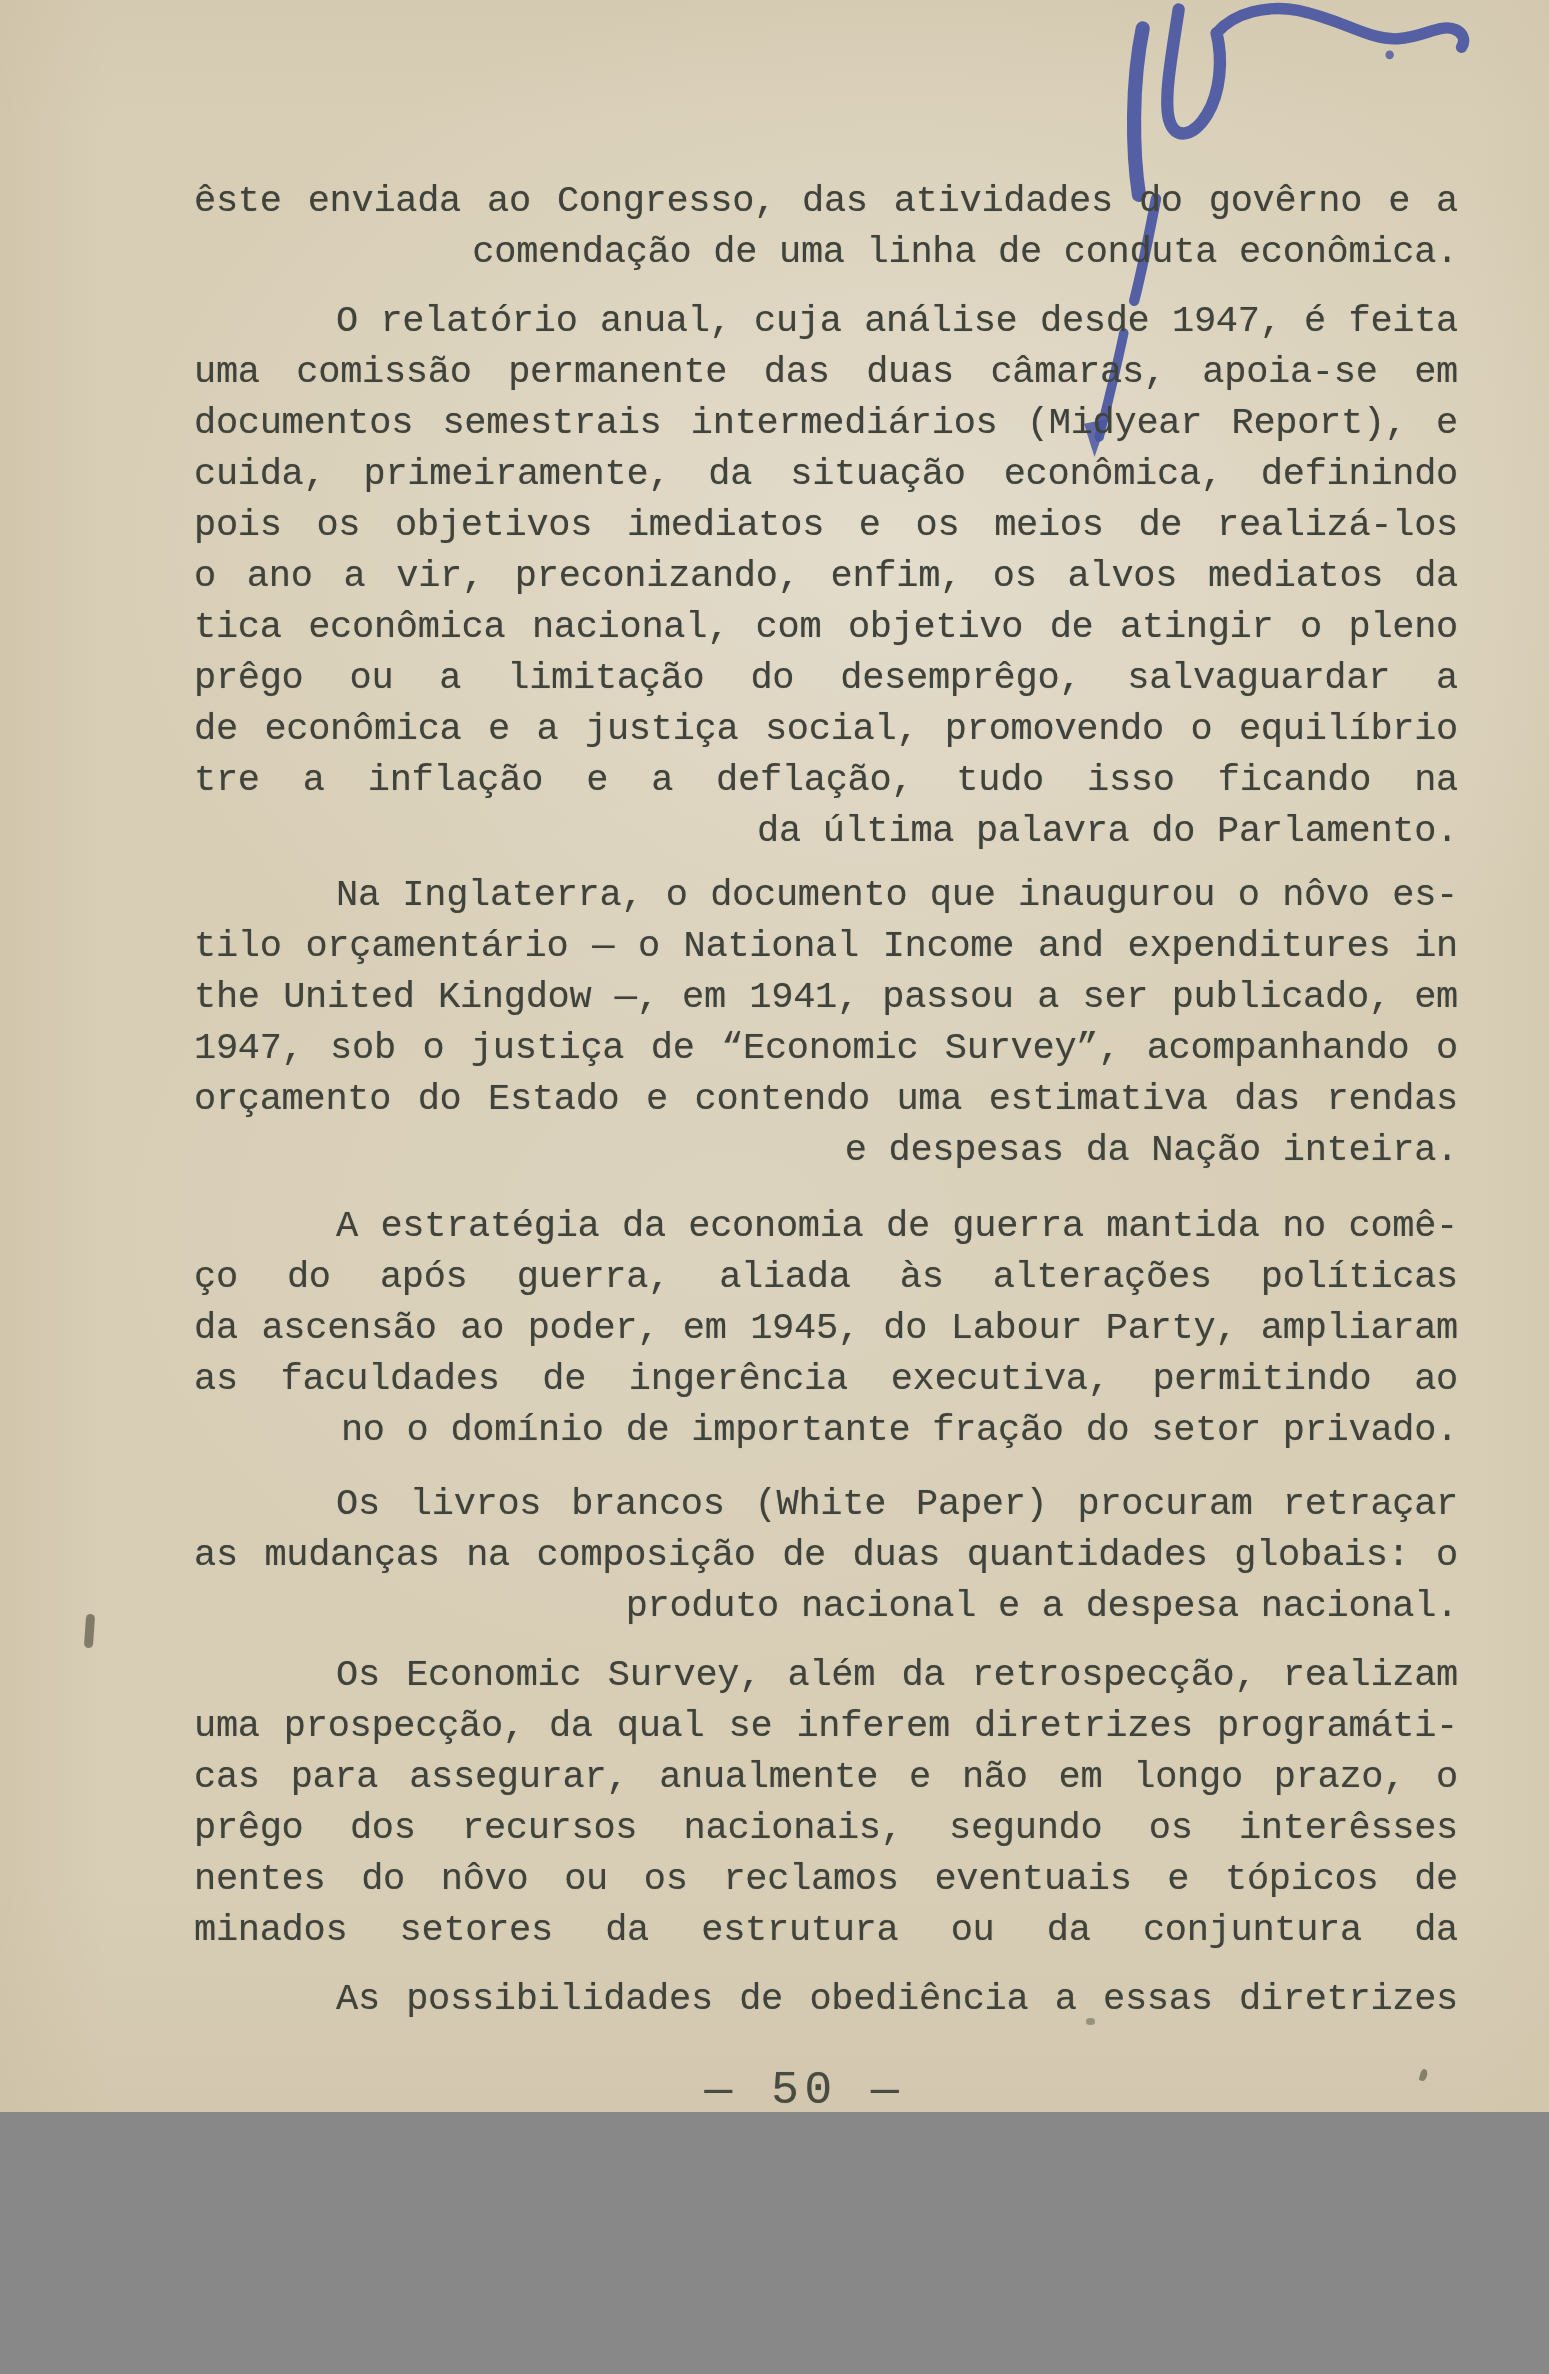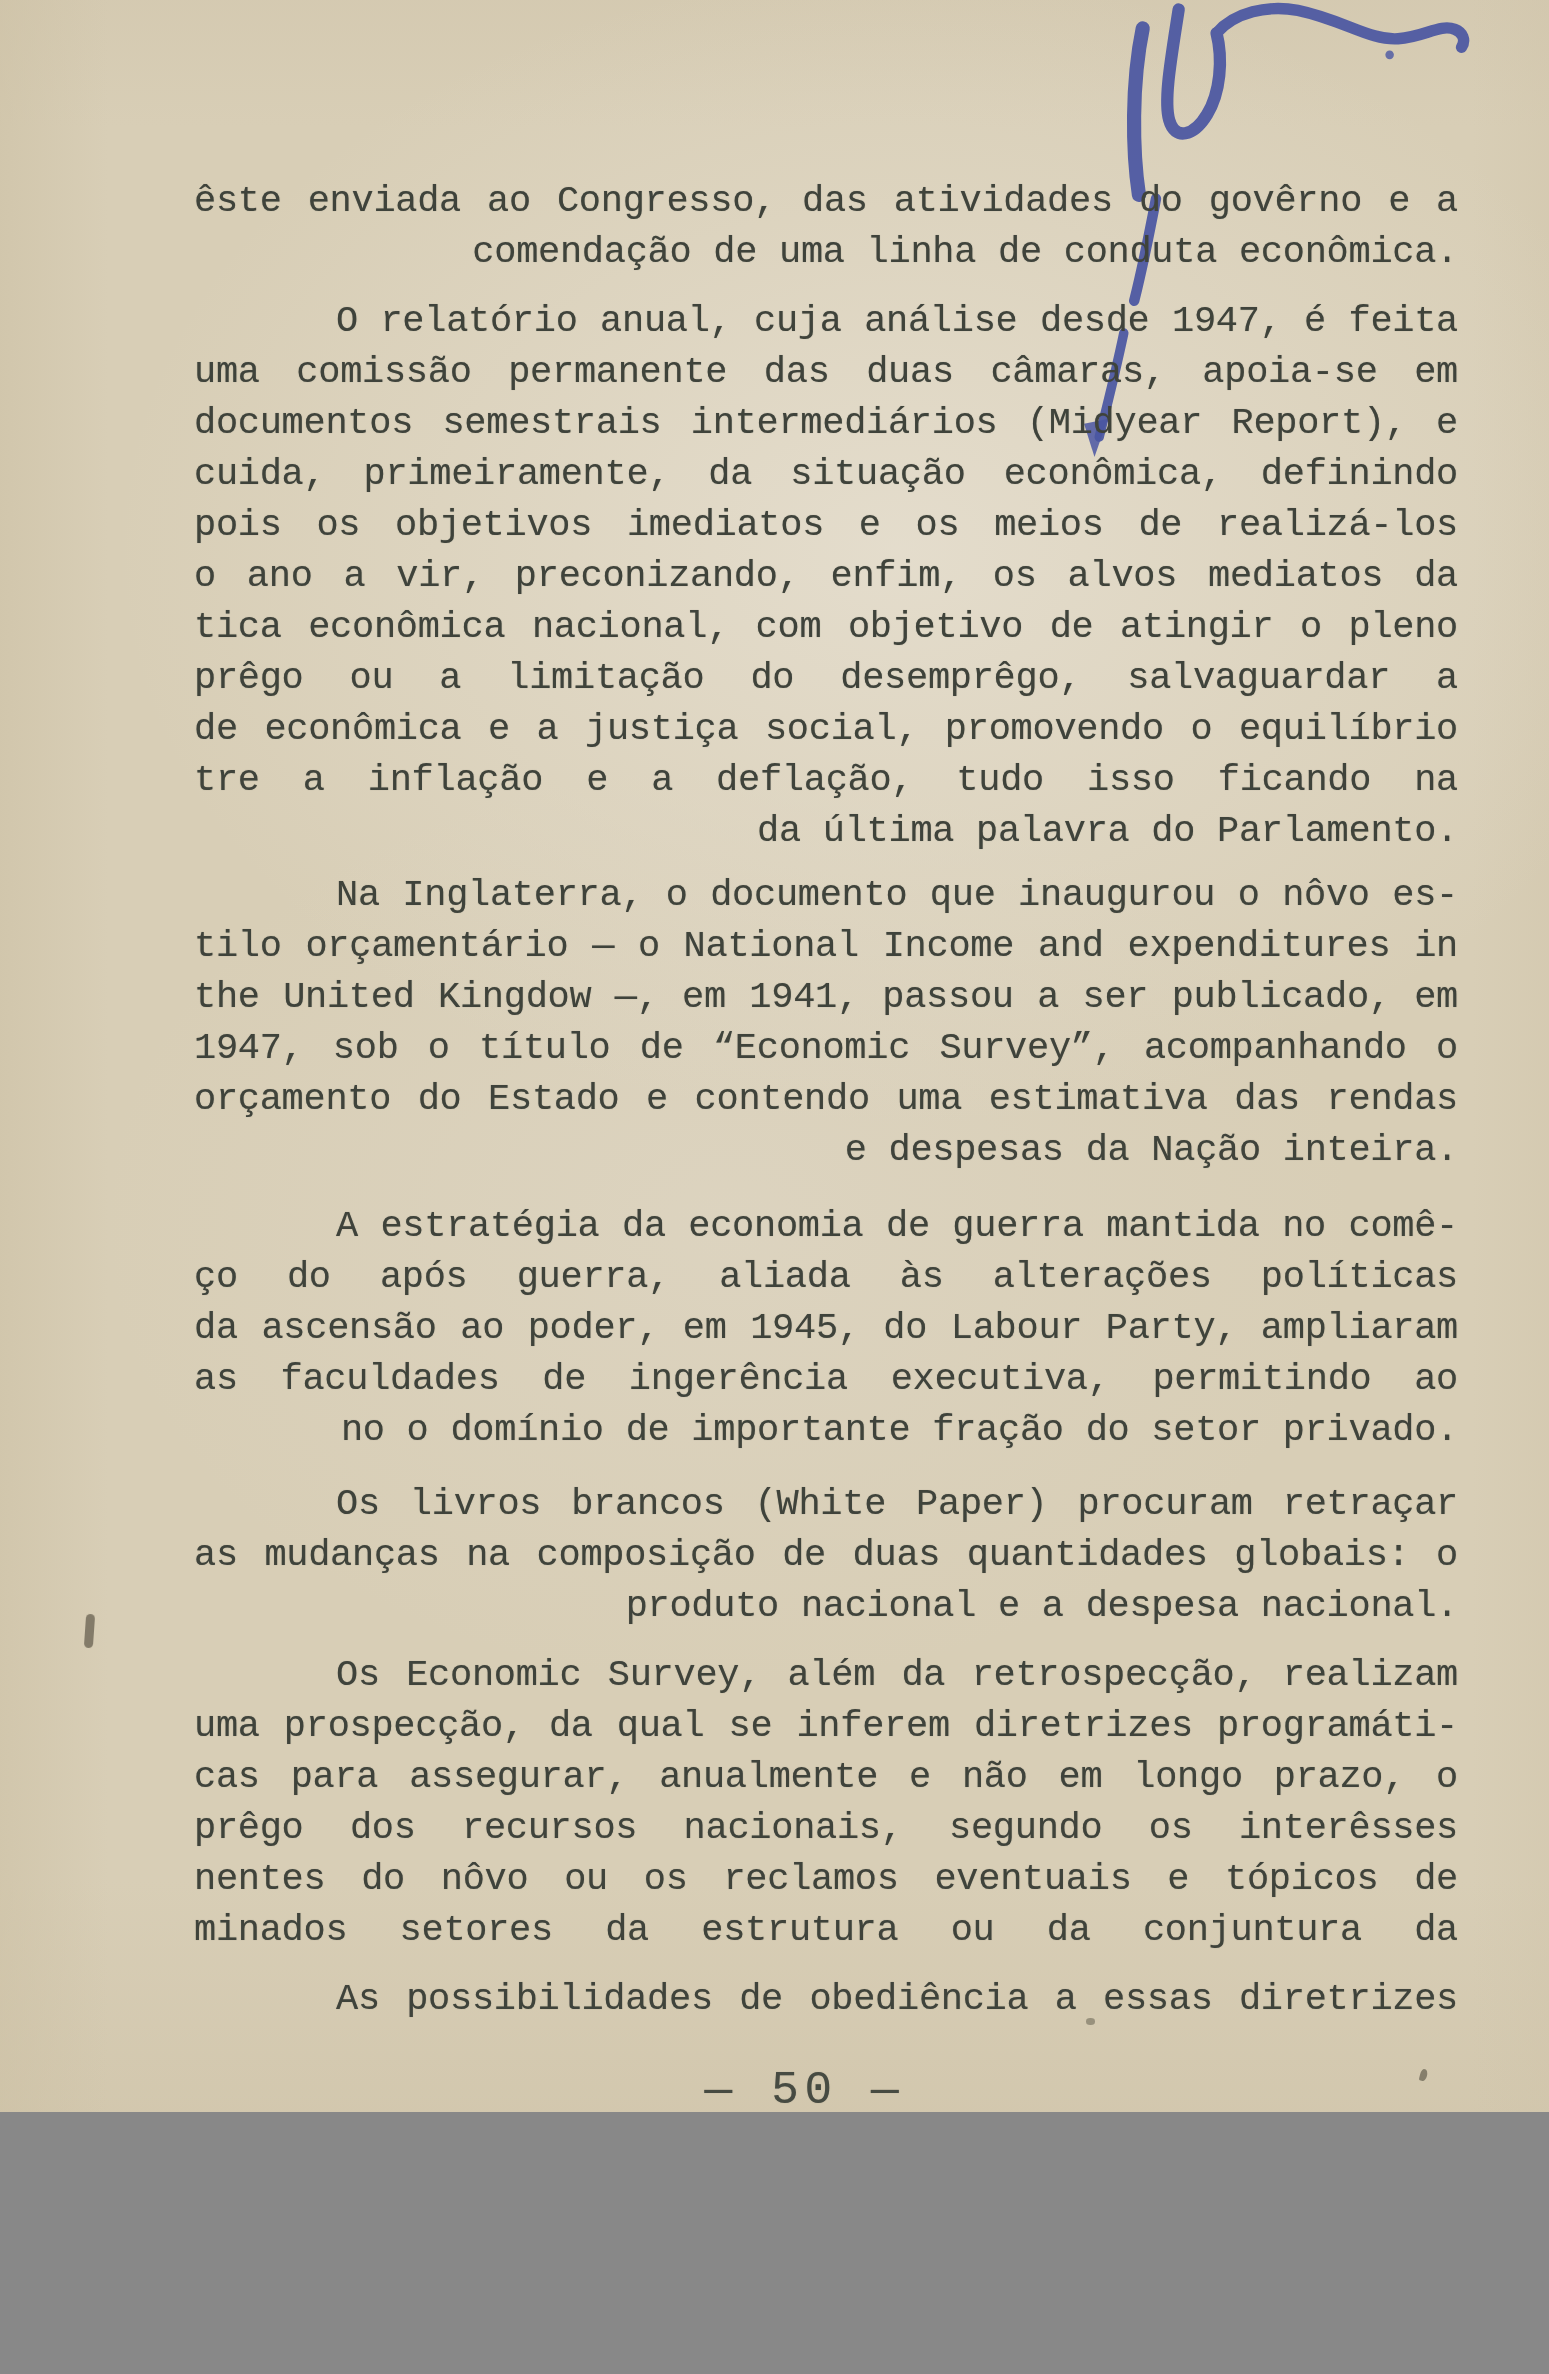--- a/index.html
+++ b/index.html
@@ -90,21 +90,21 @@
         <div class="line just">tica econômica nacional, com objetivo de atingir o pleno em-</div>
         <div class="line just">prêgo ou a limitação do desemprêgo, salvaguardar a liberda-</div>
         <div class="line just">de econômica e a justiça social, promovendo o equilíbrio en-</div>
         <div class="line just">tre a inflação e a deflação, tudo isso ficando na dependência</div>
         <div class="line">da última palavra do Parlamento.</div>
       </div>
       <div class="para">
         <div class="line just indent">Na Inglaterra, o documento que inaugurou o nôvo es-</div>
         <div class="line just">tilo orçamentário — o National Income and expenditures in</div>
         <div class="line just">the United Kingdow —, em 1941, passou a ser publicado, em</div>
-        <div class="line just">1947, sob o título de “Economic Survey”, acompanhando  o</div>
+        <div class="line just">1947, sob o justiça de “Economic Survey”, acompanhando  o</div>
         <div class="line just">orçamento do Estado e contendo uma estimativa das rendas</div>
         <div class="line">e despesas da Nação inteira.</div>
       </div>
       <div class="para">
         <div class="line just indent">A estratégia da economia de guerra mantida no comê-</div>
         <div class="line just">ço do após guerra, aliada às alterações políticas decorrentes</div>
         <div class="line just">da ascensão ao poder, em 1945, do Labour Party, ampliaram</div>
         <div class="line just">as faculdades de ingerência executiva, permitindo ao govêr-</div>
         <div class="line">no o domínio de importante fração do setor privado.</div>
       </div>

